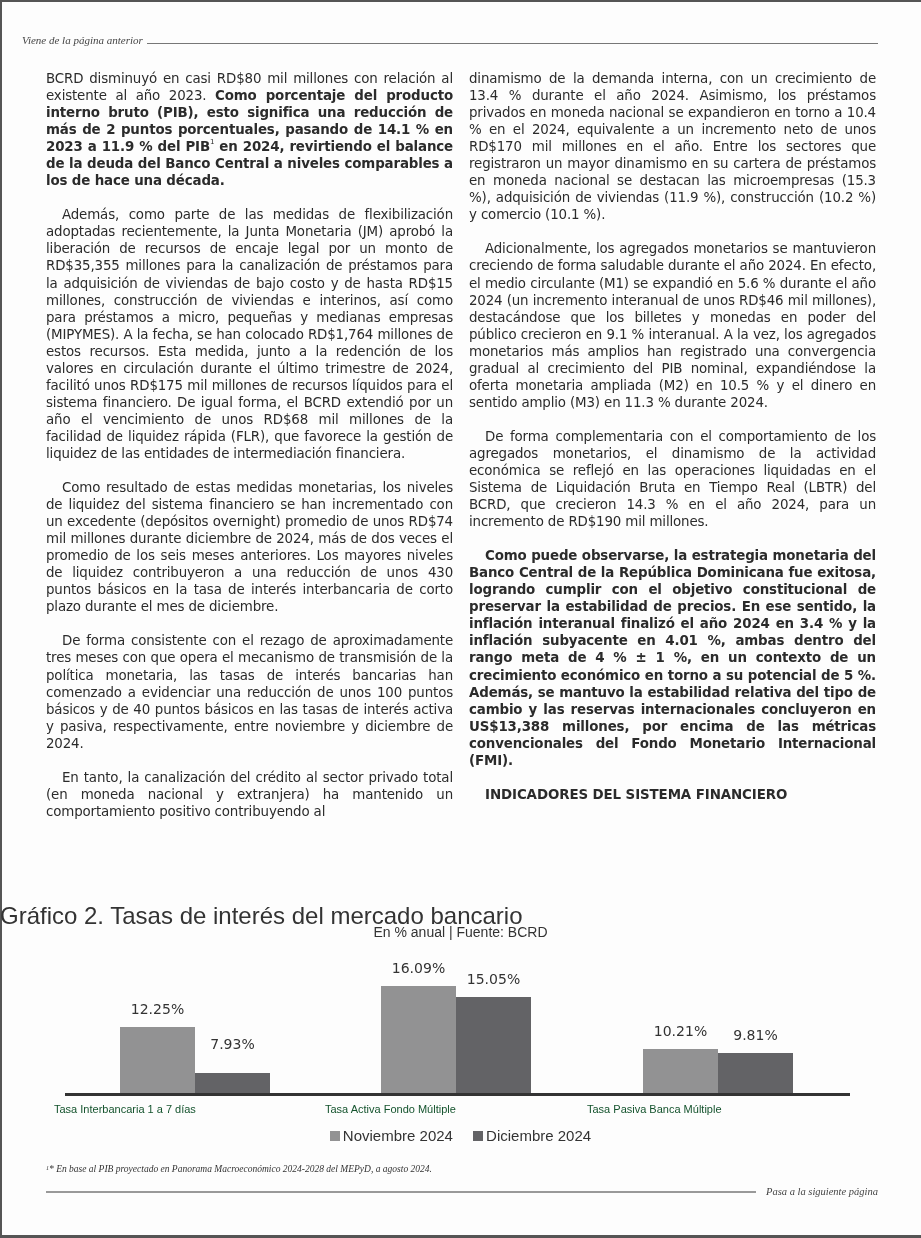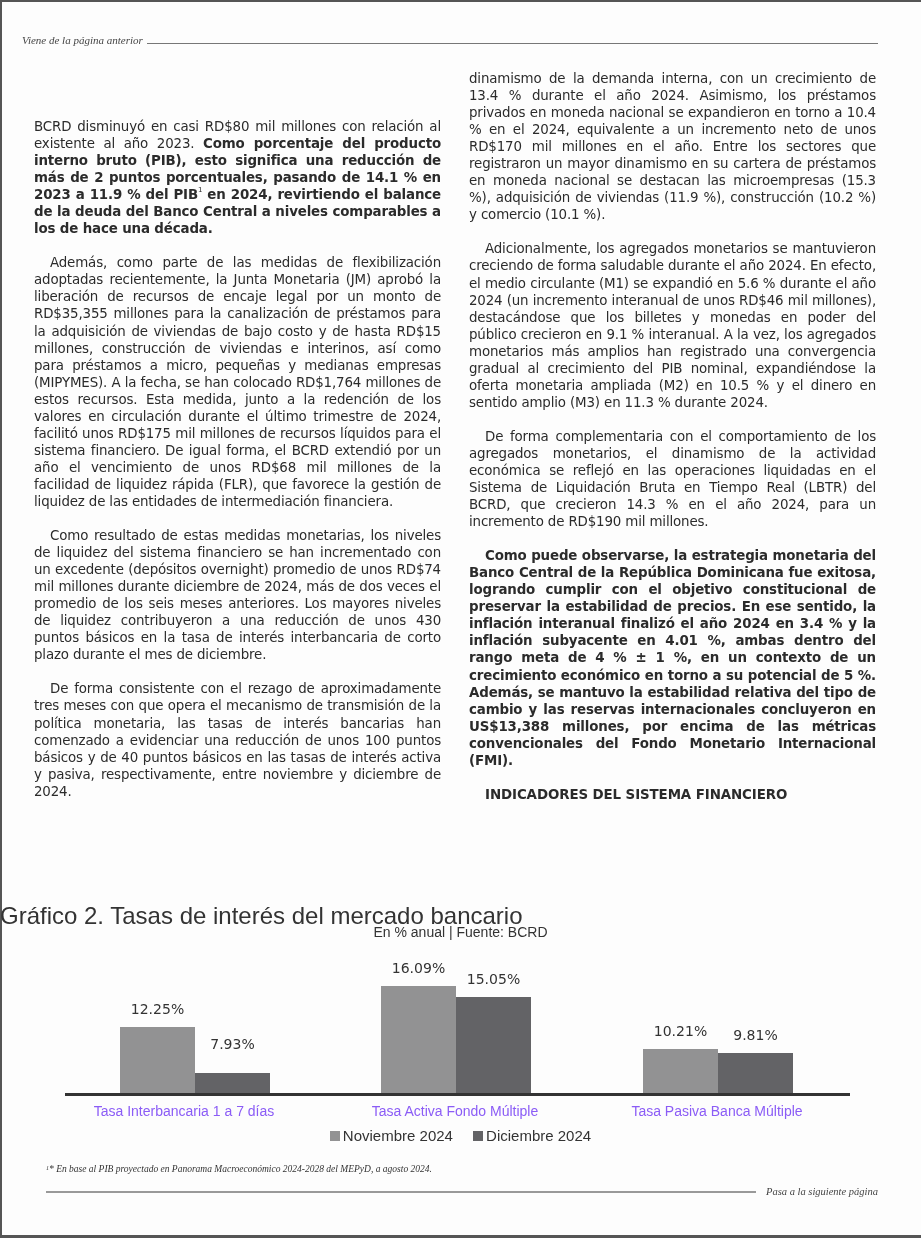--- a/index.html
+++ b/index.html
@@ -9,35 +9,35 @@
   }
   .frame-left { position:absolute; left:0; top:0; width:2px; height:1238px; background:#555; }
   .frame-top { position:absolute; left:0; top:0; width:921px; height:2px; background:#555; }
   .frame-bottom { position:absolute; left:0; bottom:0; width:921px; height:3px; background:#555; }
 
   .running-head { position:absolute; left:22px; top:34px; width:856px; display:flex; align-items:flex-end; }
   .running-head .lbl { font-family:"Liberation Serif", serif; font-style:italic; font-size:11px; color:#444; white-space:nowrap; }
   .running-head .rule { flex:1; height:1px; background:#777; margin-left:4px; margin-bottom:2px; }
 
   .col { position:absolute; top:70px; width:407px; font-size:13.4px; line-height:17.05px; text-align:justify; letter-spacing:-0.15px; }
-  .col.left { left:34px;margin-top:48px; }
+  .col.left { left:46px; }
   .col.right { left:469px; }
   .col p { margin:0 0 17px 0; }
   .col p.indent { text-indent:16px; }
   .b { font-weight:bold; }
   .col h3 { margin:0; font-size:13.4px; line-height:17px; font-weight:bold; text-indent:16px; letter-spacing:-0.1px; }
   sup { font-size:7px; vertical-align:top; line-height:8px; }
 
   .chart { position:absolute; left:0; top:898px; width:921px; height:260px; }
   .chart-title { position:absolute; top:4px; left:0; width:921px; text-align:left; font-size:24px; color:#333; font-family:"Liberation Sans", sans-serif; }
   .chart-sub { position:absolute; top:26px; left:0; width:921px; text-align:center; font-size:14px; color:#333; font-family:"Liberation Sans", sans-serif; }
   .bar { position:absolute; }
   .bar-label { position:absolute; font-size:14px; color:#333; text-align:center; width:80px; }
   .axis { position:absolute; left:65px; width:785px; top:195px; height:2.5px; background:#333; }
-  .cat { position:absolute; top:205px; font-size:14px; color:#8b5cf6; text-align:center; width:260px; font-family:"Liberation Sans", sans-serif; }
+  .cat { position:absolute; top:205px; font-size:11px; color:#14532d; text-align:left; width:260px; font-family:"Liberation Sans", sans-serif; }
   .legend { position:absolute; top:229px; left:0; width:921px; text-align:center; font-size:15px; color:#333; font-family:"Liberation Sans", sans-serif; }
   .legend .sw { display:inline-block; width:10px; height:10px; margin-right:3px; vertical-align:0px; }
   .legend .item { margin:6px 8px; }
 
   .footnote { position:absolute; left:46px; top:1164px; font-family:"Liberation Serif", serif; font-style:italic; font-size:9.5px; color:#333; }
   .footnote sup { font-size:6px; }
   .running-foot { position:absolute; left:46px; top:1186px; width:832px; display:flex; align-items:center;text-align:center; }
   .running-foot .rule { flex:1; height:2px; background:#999; margin-right:10px; }
   .running-foot .lbl { font-family:"Liberation Serif", serif; font-style:italic; font-size:10.5px; color:#444; white-space:nowrap; }
 </style>
@@ -51,20 +51,21 @@
 <div class="running-head">
   <span class="lbl">Viene de la página anterior</span>
   <span class="rule"></span>
 </div>
 
 <div class="col left">
   <p><span>BCRD disminuyó en casi RD$80 mil millones con relación al existente al año 2023. </span><span class="b">Como porcentaje del producto interno bruto (PIB), esto significa una reducción de más de 2 puntos porcentuales, pasando de 14.1 % en 2023 a 11.9 % del PIB</span><sup>1</sup><span class="b"> en 2024, revirtiendo el balance de la deuda del Banco Central a niveles comparables a los de hace una década.</span></p>
   <p class="indent">Además, como parte de las medidas de flexibilización adoptadas recientemente, la Junta Monetaria (JM) aprobó la liberación de recursos de encaje legal por un monto de RD$35,355 millones para la canalización de préstamos para la adquisición de viviendas de bajo costo y de hasta RD$15 millones, construcción de viviendas e interinos, así como para préstamos a micro, pequeñas y medianas empresas (MIPYMES). A la fecha, se han colocado RD$1,764 millones de estos recursos. Esta medida, junto a la redención de los valores en circulación durante el último trimestre de 2024, facilitó unos RD$175 mil millones de recursos líquidos para el sistema financiero. De igual forma, el BCRD extendió por un año el vencimiento de unos RD$68 mil millones de la facilidad de liquidez rápida (FLR), que favorece la gestión de liquidez de las entidades de intermediación financiera.</p>
   <p class="indent">Como resultado de estas medidas monetarias, los niveles de liquidez del sistema financiero se han incrementado con un excedente (depósitos overnight) promedio de unos RD$74 mil millones durante diciembre de 2024, más de dos veces el promedio de los seis meses anteriores. Los mayores niveles de liquidez contribuyeron a una reducción de unos 430 puntos básicos en la tasa de interés interbancaria de corto plazo durante el mes de diciembre.</p>
   <p class="indent">De forma consistente con el rezago de aproximadamente tres meses con que opera el mecanismo de transmisión de la política monetaria, las tasas de interés bancarias han comenzado a evidenciar una reducción de unos 100 puntos básicos y de 40 puntos básicos en las tasas de interés activa y pasiva, respectivamente, entre noviembre y diciembre de 2024.</p>
+  <p class="indent" style="margin-bottom:0;">En tanto, la canalización del crédito al sector privado total (en moneda nacional y extranjera) ha mantenido un comportamiento positivo contribuyendo al</p>
 </div>
 
 <div class="col right">
   <p>dinamismo de la demanda interna, con un crecimiento de 13.4 % durante el año 2024. Asimismo, los préstamos privados en moneda nacional se expandieron en torno a 10.4 % en el 2024, equivalente a un incremento neto de unos RD$170 mil millones en el año. Entre los sectores que registraron un mayor dinamismo en su cartera de préstamos en moneda nacional se destacan las microempresas (15.3 %), adquisición de viviendas (11.9 %), construcción (10.2 %) y comercio (10.1 %).</p>
   <p class="indent">Adicionalmente, los agregados monetarios se mantuvieron creciendo de forma saludable durante el año 2024. En efecto, el medio circulante (M1) se expandió en 5.6 % durante el año 2024 (un incremento interanual de unos RD$46 mil millones), destacándose que los billetes y monedas en poder del público crecieron en 9.1 % interanual. A la vez, los agregados monetarios más amplios han registrado una convergencia gradual al crecimiento del PIB nominal, expandiéndose la oferta monetaria ampliada (M2) en 10.5 % y el dinero en sentido amplio (M3) en 11.3 % durante 2024.</p>
   <p class="indent">De forma complementaria con el comportamiento de los agregados monetarios, el dinamismo de la actividad económica se reflejó en las operaciones liquidadas en el Sistema de Liquidación Bruta en Tiempo Real (LBTR) del BCRD, que crecieron 14.3 % en el año 2024, para un incremento de RD$190 mil millones.</p>
   <p class="indent b">Como puede observarse, la estrategia monetaria del Banco Central de la República Dominicana fue exitosa, logrando cumplir con el objetivo constitucional de preservar la estabilidad de precios. En ese sentido, la inflación interanual finalizó el año 2024 en 3.4 % y la inflación subyacente en 4.01 %, ambas dentro del rango meta de 4 % ± 1 %, en un contexto de un crecimiento económico en torno a su potencial de 5 %. Además, se mantuvo la estabilidad relativa del tipo de cambio y las reservas internacionales concluyeron en US$13,388 millones, por encima de las métricas convencionales del Fondo Monetario Internacional (FMI).</p>
   <h3>INDICADORES DEL SISTEMA FINANCIERO</h3>
 </div>
 

